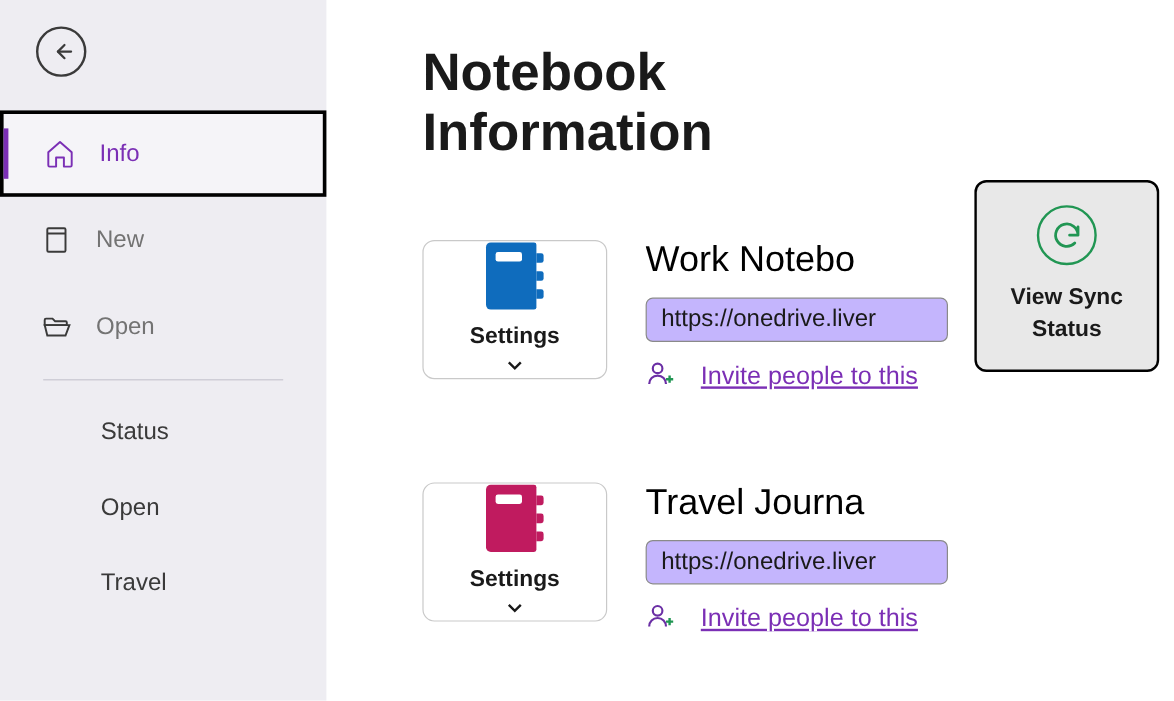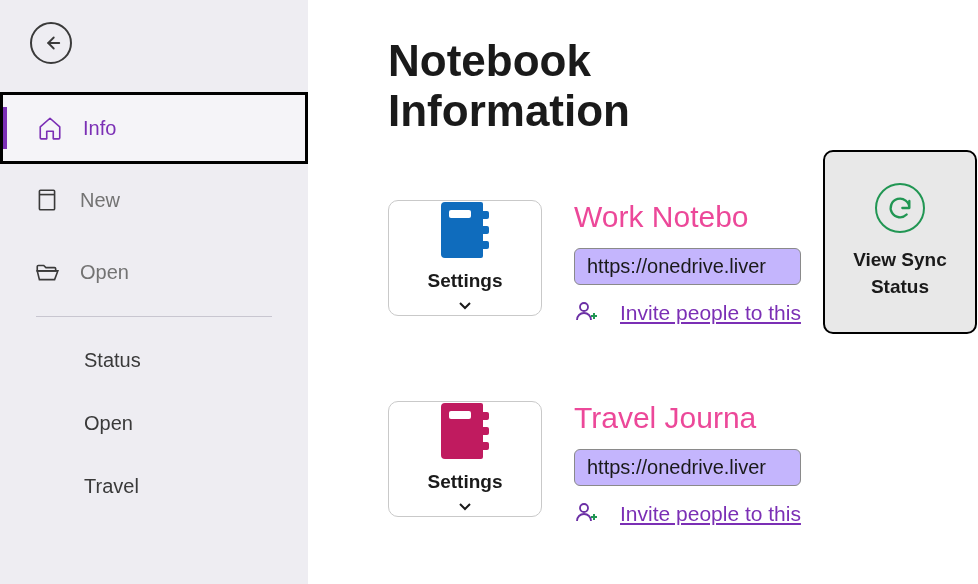--- a/index.html
+++ b/index.html
@@ -5,21 +5,21 @@
     * { margin: 0; padding: 0; box-sizing: border-box; }
     body {
       font-family: "Segoe UI", -apple-system, sans-serif;
       width: 978px;
       height: 584px;
       display: flex;
       background: #fff;
       overflow: hidden;
     }
     .sidebar {
-      width: 308px;
+      width: 272px;
       background: #eeedf2;
       padding-top: 22px;
       flex-shrink: 0;
     }
     .back-btn {
       width: 42px;
       height: 42px;
       border: 2px solid #3a3a3a;
       border-radius: 50%;
       display: flex;
@@ -157,21 +157,21 @@
     }
     .chevron-down {
       margin-top: 4px;
     }
     .nb-details {
       flex: 1;
       min-width: 0;
     }
     .nb-title {
       font-size: 30px;
-      color: #ec4899;
+      color: #000000;
       margin-bottom: 14px;
       white-space: nowrap;
       overflow: hidden;
     }
     .nb-url {
       border: 1.5px solid #8a8a8a;
       border-radius: 6px;
       padding: 6px 12px;
       font-size: 20px;
       color: #1a1a1a;
@@ -195,21 +195,21 @@
     }
     .right-panel {
       width: 188px;
       padding-top: 150px;
       padding-left: 12px;
       padding-right: 12px;
       flex-shrink: 0;
     }
     .sync-card {
       width: 154px;
-      height: 184px;
+      height: 160px;
       border: 2.5px solid #000;
       border-radius: 10px;
       background: #e8e8e8;
       display: flex;
       flex-direction: column;
       align-items: center;
       justify-content: center;
       cursor: pointer;
       margin-left: 10px;
     }

